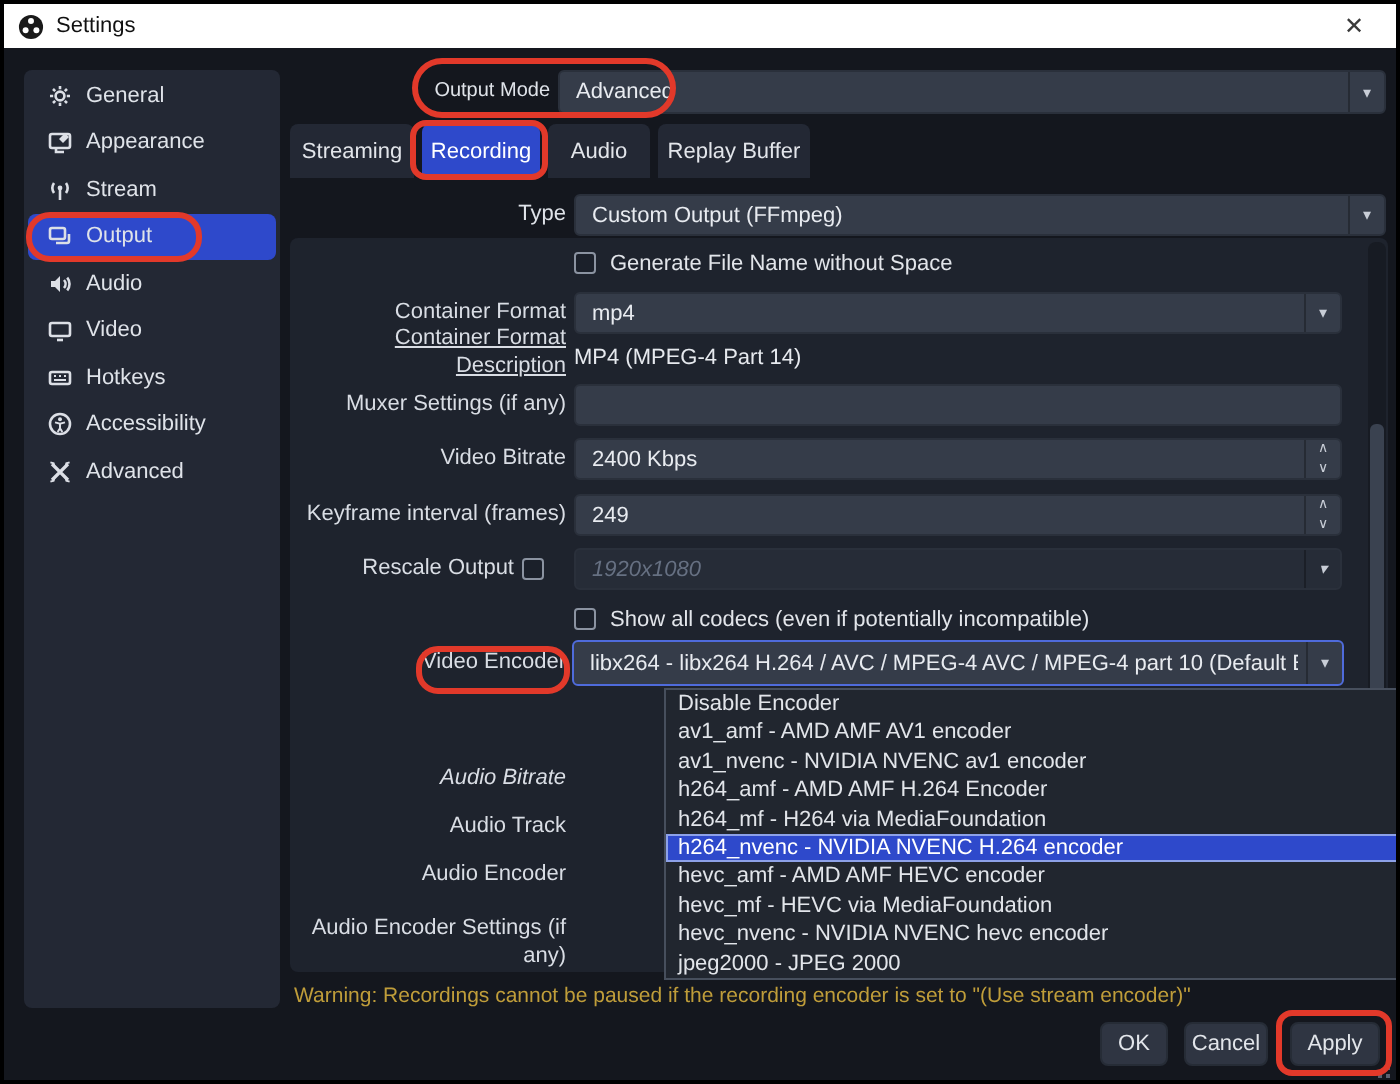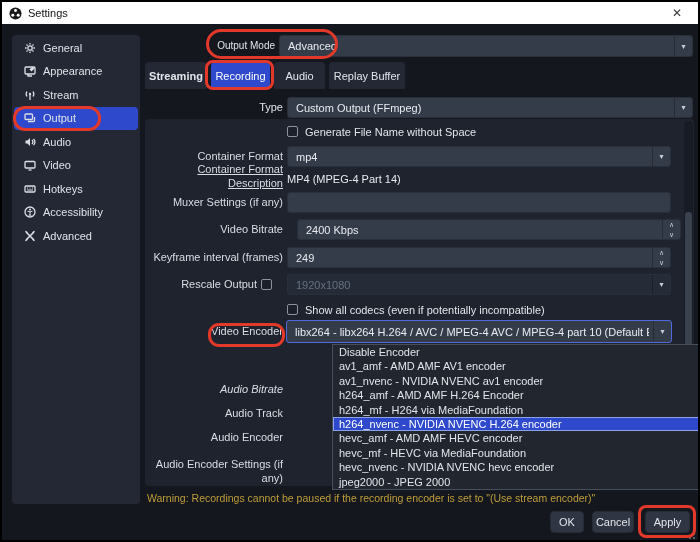--- a/index.html
+++ b/index.html
@@ -21,21 +21,21 @@
   .side-item { position:relative; height:23.5px; display:flex; align-items:center; padding-left:10px; margin:0 2px; border-radius:4px; color:#dfe3e9; }
   .side-item.active { background:#2e49cb; }
   .side-icon { width:12px; height:12px; margin-right:7px; display:inline-flex; align-items:center; justify-content:center; }
   .side-icon svg { width:12px; height:12px; stroke:#dcdfe6; fill:none; stroke-width:1.3; }
 
   
   .om-label { position:absolute; left:143px; top:11px; width:130px; height:22px; line-height:22px; text-align:right; font-size:10px; }
   .combo { position:absolute; background:#353c49; border:1px solid #2a303b; border-radius:3px; }
   .combo .ctext { position:absolute; left:8px; top:0; right:22px; height:100%; display:flex; align-items:center; white-space:nowrap; overflow:hidden; color:#e8ebf0; }
   .combo .carrow { position:absolute; right:0; top:0; width:18px; height:100%; display:flex; align-items:center; justify-content:center; color:#c8cdd6; font-size:8px; border-left:1px solid rgba(0,0,0,0.28); }
-  .combo.disabled { background:#262c37; }
+  .combo.disabled { background:#262c37;font-style:italic; }
   .combo.disabled .ctext { color:#667082; }
   .combo.focused { border:1px solid #4f6bdb; }
 
   
   .tab { position:absolute; top:38px; height:27px; background:#232834; border-radius:4px 4px 0 0; display:flex; align-items:center; justify-content:center; color:#e2e5ea; }
   .tab.active { background:#2e49cb; color:#fff; }
 
   
   .type-label { position:absolute; left:143px; top:73px; width:138px; height:21px; line-height:21px; text-align:right; }
 
@@ -173,21 +173,21 @@
         <span>Advanced</span>
       </div>
     </div>
 
     <div class="om-label">Output Mode</div>
     <div class="combo" style="left:277px; top:11px; width:414px; height:22px;">
       <span class="ctext">Advanced</span>
       <span class="carrow">▾</span>
     </div>
 
-    <div class="tab" style="left:143px; width:62px;font-weight:bold;">
+    <div class="tab" style="left:143px; width:62px;">
         <span>Streaming</span>
       </div>
     <div class="tab active" style="left:209px; width:59px;">
         <span>Recording</span>
       </div>
     <div class="tab" style="left:272px; width:51px;">
         <span>Audio</span>
       </div>
     <div class="tab" style="left:327px; width:76px;">
         <span>Replay Buffer</span>
@@ -210,21 +210,21 @@
         <span class="carrow">▾</span>
       </div>
 
       <div class="flabel small" style="top:43px;text-decoration:underline;">Container Format Description</div>
       <div class="ptext" style="left:142px; top:53px; height:14px; line-height:14px;">MP4 (MPEG-4 Part 14)</div>
 
       <div class="flabel" style="top:73px;">Muxer Settings (if any)</div>
       <div class="tinput" style="left:142px; top:73px; width:384px; height:21px;" title=""></div>
 
       <div class="flabel" style="top:100px;">Video Bitrate</div>
-      <div class="combo spin" style="left:152px; top:100px; width:384px; height:21px;padding-left:20px;">
+      <div class="combo spin" style="left:142px; top:100px; width:384px; height:21px;padding-left:20px;">
         <span class="ctext">2400 Kbps</span>
         <span class="sbtns">
             <span>∧</span>
             <span>∨</span>
           </span>
       </div>
 
       <div class="flabel" style="top:128px;">Keyframe interval (frames)</div>
       <div class="combo spin" style="left:142px; top:128px; width:384px; height:21px;">
         <span class="ctext">249</span>

